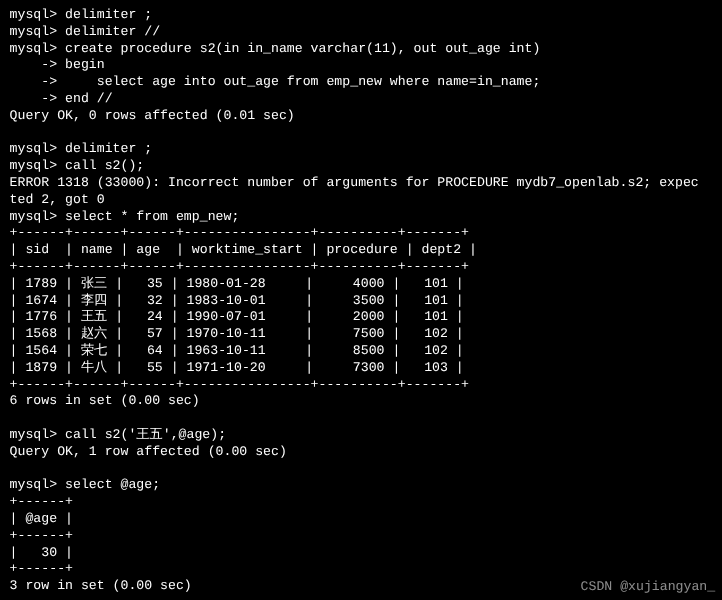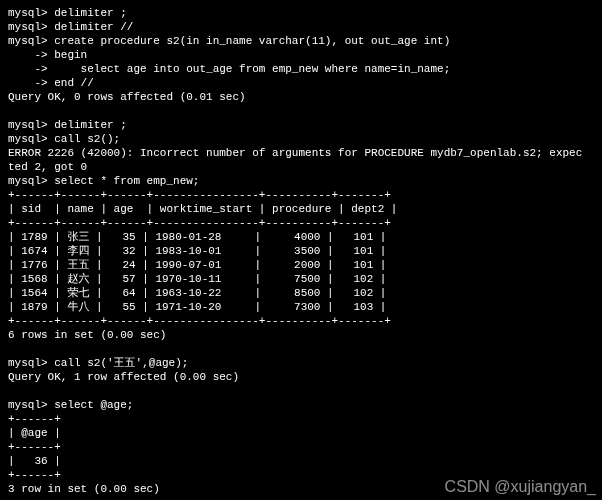--- a/index.html
+++ b/index.html
@@ -20,58 +20,58 @@
     font-size: 11px;
     line-height: 14px;
     color: #fff;
     white-space: pre;
     letter-spacing: 0;
   }
   .watermark {
     position: absolute;
     right: 6px;
     bottom: 4px;
-    font-family: Liberation Sans, sans-serif;
-    font-size: 16px;
+    font-family: Liberation Mono, monospace;
+    font-size: 11px;
     color: rgba(255,255,255,0.55);
   }
 </style>
 </head>
 <body>
 
 <pre class="term"><span>mysql&gt; delimiter ;</span>
 <span>mysql&gt; delimiter //</span>
 <span>mysql&gt; create procedure s2(in in_name varchar(11), out out_age int)</span>
 <span>    -&gt; begin</span>
 <span>    -&gt;     select age into out_age from emp_new where name=in_name;</span>
 <span>    -&gt; end //</span>
 <span>Query OK, 0 rows affected (0.01 sec)</span>
 <span></span>
 <span>mysql&gt; delimiter ;</span>
 <span>mysql&gt; call s2();</span>
-<span>ERROR 2226 (42000): Incorrect number of arguments for PROCEDURE mydb7_openlab.s2; expec</span>
+<span>ERROR 1318 (33000): Incorrect number of arguments for PROCEDURE mydb7_openlab.s2; expec</span>
 <span>ted 2, got 0</span>
 <span>mysql&gt; select * from emp_new;</span>
 <span>+------+------+------+----------------+----------+-------+</span>
 <span>| sid  | name | age  | worktime_start | procedure | dept2 |</span>
 <span>+------+------+------+----------------+----------+-------+</span>
 <span>| 1789 | 张三 |   35 | 1980-01-28     |     4000 |   101 |</span>
 <span>| 1674 | 李四 |   32 | 1983-10-01     |     3500 |   101 |</span>
 <span>| 1776 | 王五 |   24 | 1990-07-01     |     2000 |   101 |</span>
 <span>| 1568 | 赵六 |   57 | 1970-10-11     |     7500 |   102 |</span>
-<span>| 1564 | 荣七 |   64 | 1963-10-22     |     8500 |   102 |</span>
+<span>| 1564 | 荣七 |   64 | 1963-10-11     |     8500 |   102 |</span>
 <span>| 1879 | 牛八 |   55 | 1971-10-20     |     7300 |   103 |</span>
 <span>+------+------+------+----------------+----------+-------+</span>
 <span>6 rows in set (0.00 sec)</span>
 
 <span>mysql&gt; call s2('王五',@age);</span>
 <span>Query OK, 1 row affected (0.00 sec)</span>
 <span></span>
 <span>mysql&gt; select @age;</span>
 <span>+------+</span>
 <span>| @age |</span>
 <span>+------+</span>
-<span>|   36 |</span>
+<span>|   30 |</span>
 <span>+------+</span>
 <span>3 row in set (0.00 sec)</span>
 </pre>
 
 <div class="watermark">CSDN @xujiangyan_</div>
 
 </body></html>

